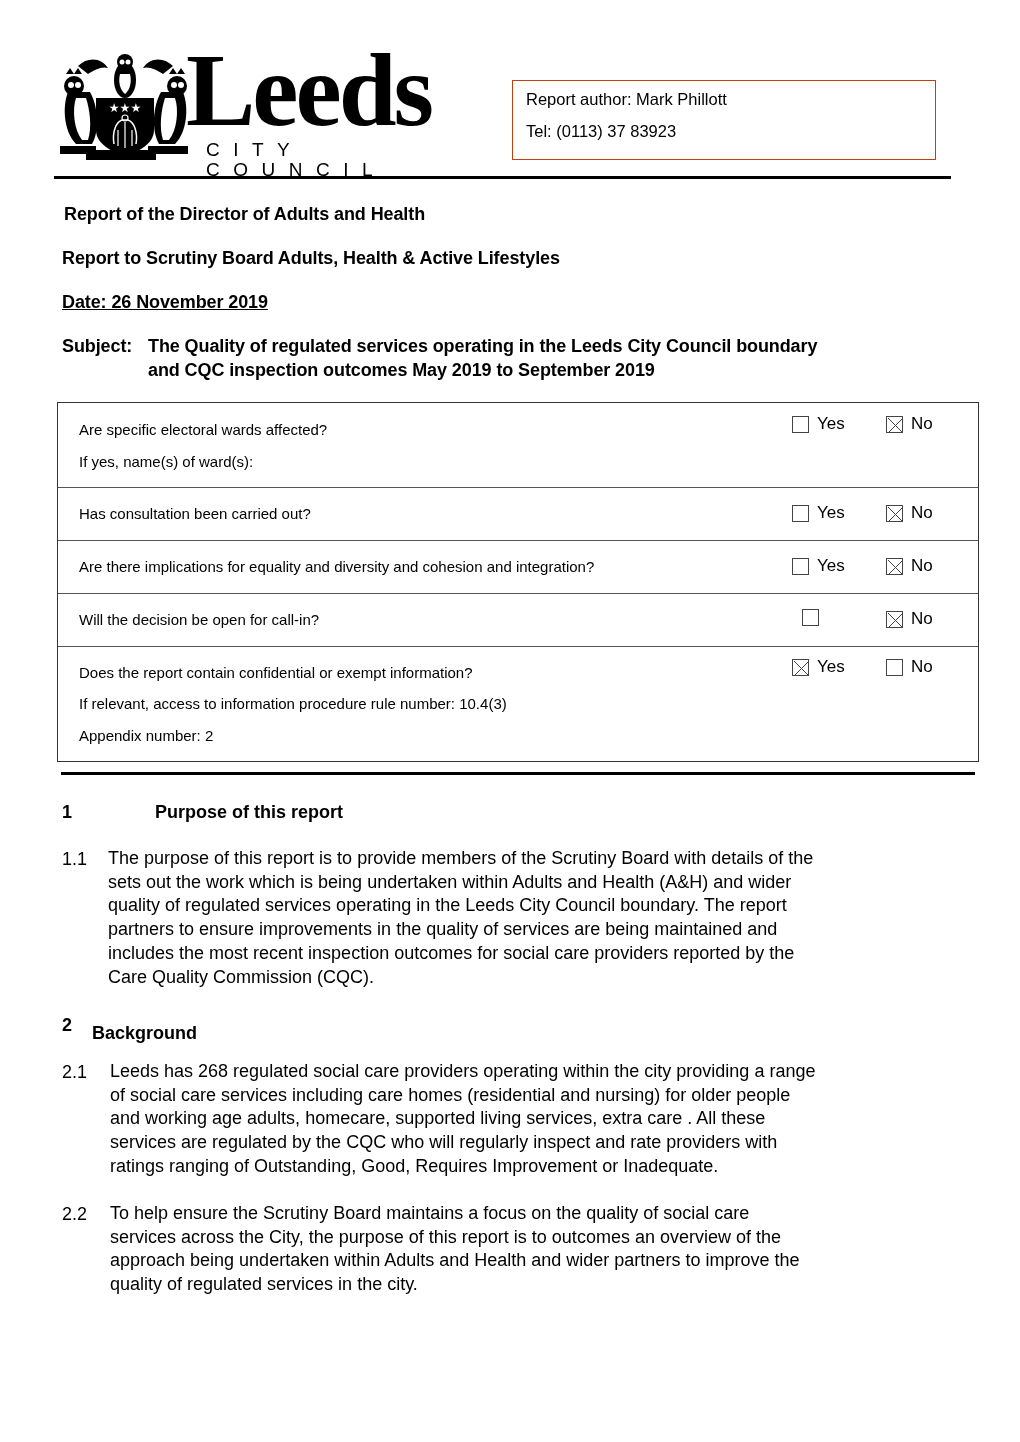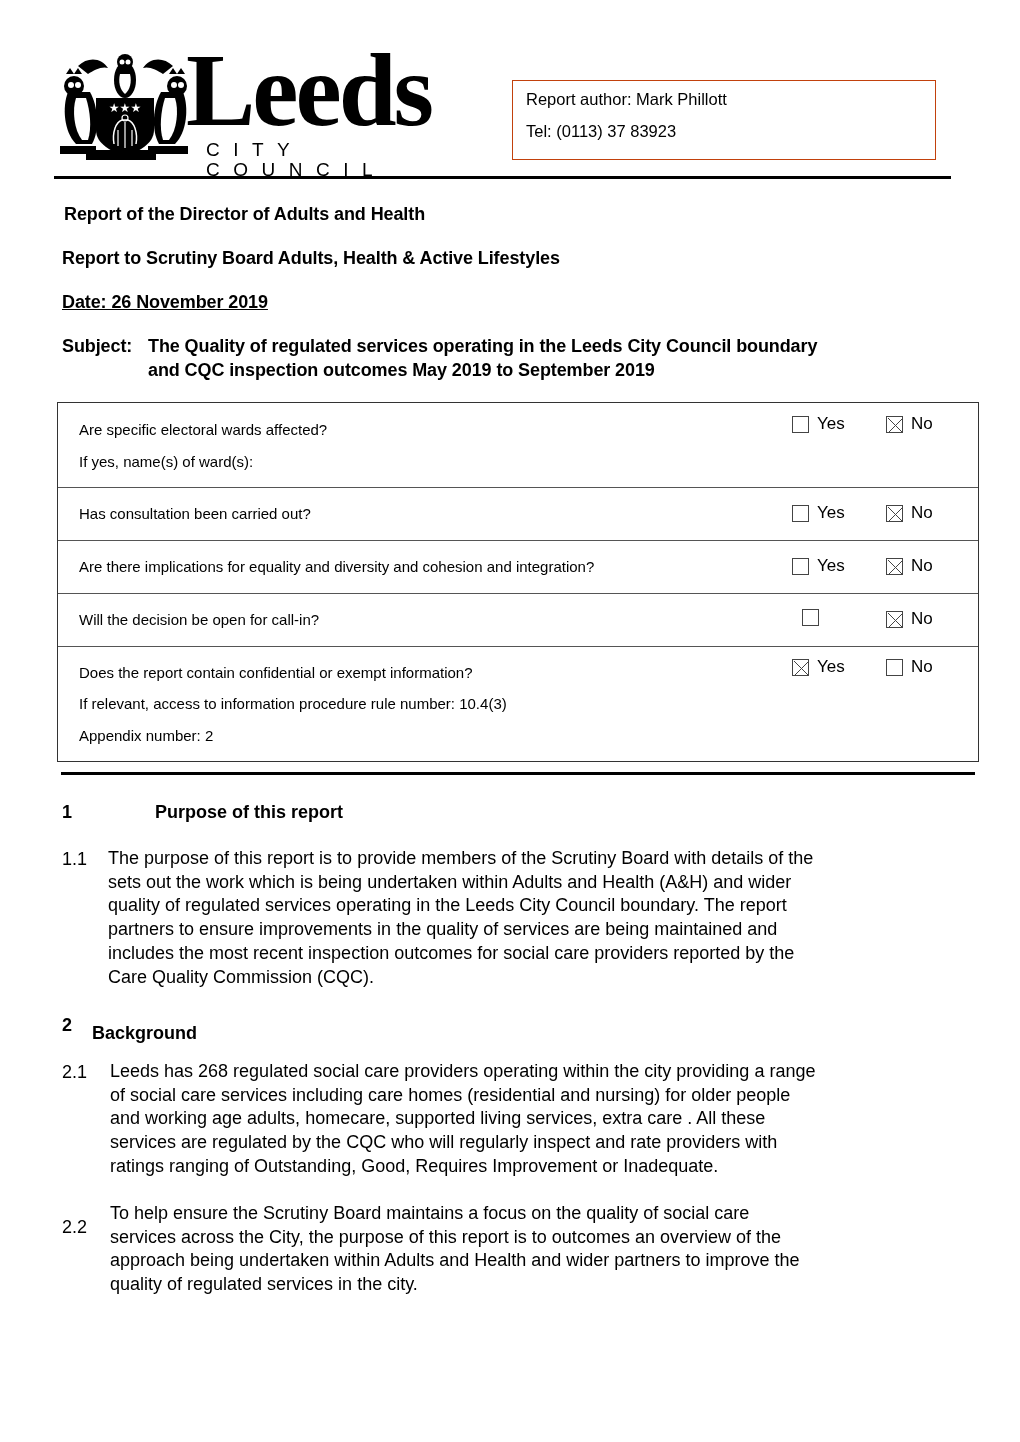--- a/index.html
+++ b/index.html
@@ -61,21 +61,21 @@
   .para-num { font-size: 18px; line-height: 24px; }
   .para { font-size: 18px; line-height: 23.7px; width: 820px; }
   #s1-num { left: 62px; top: 800px; }
   #s1-title { left: 108px; top: 800px; margin-left: 47px; }
   #p11-num { left: 62px; top: 847px; }
   #p11 { left: 108px; top: 847px; }
   #s2-num { left: 62px; top: 1013px; }
   #s2-title { left: 92px; top: 1013px; margin-top: 8px; }
   #p21-num { left: 62px; top: 1060px; }
   #p21 { left: 110px; top: 1060px; }
-  #p22-num { left: 62px; top: 1202px; margin-top: 13px; }
+  #p22-num { left: 62px; top: 1202px; }
   #p22 { left: 110px; top: 1202px; }
 </style>
 </head>
 <body>
 
 <div id="logo" class="abs">
   <svg id="crest" class="abs" viewBox="0 0 135 108" width="135" height="108">
 
     <rect x="2" y="94" width="36" height="8" fill="#000"></rect>
     <rect x="28" y="98" width="70" height="10" fill="#000"></rect>

